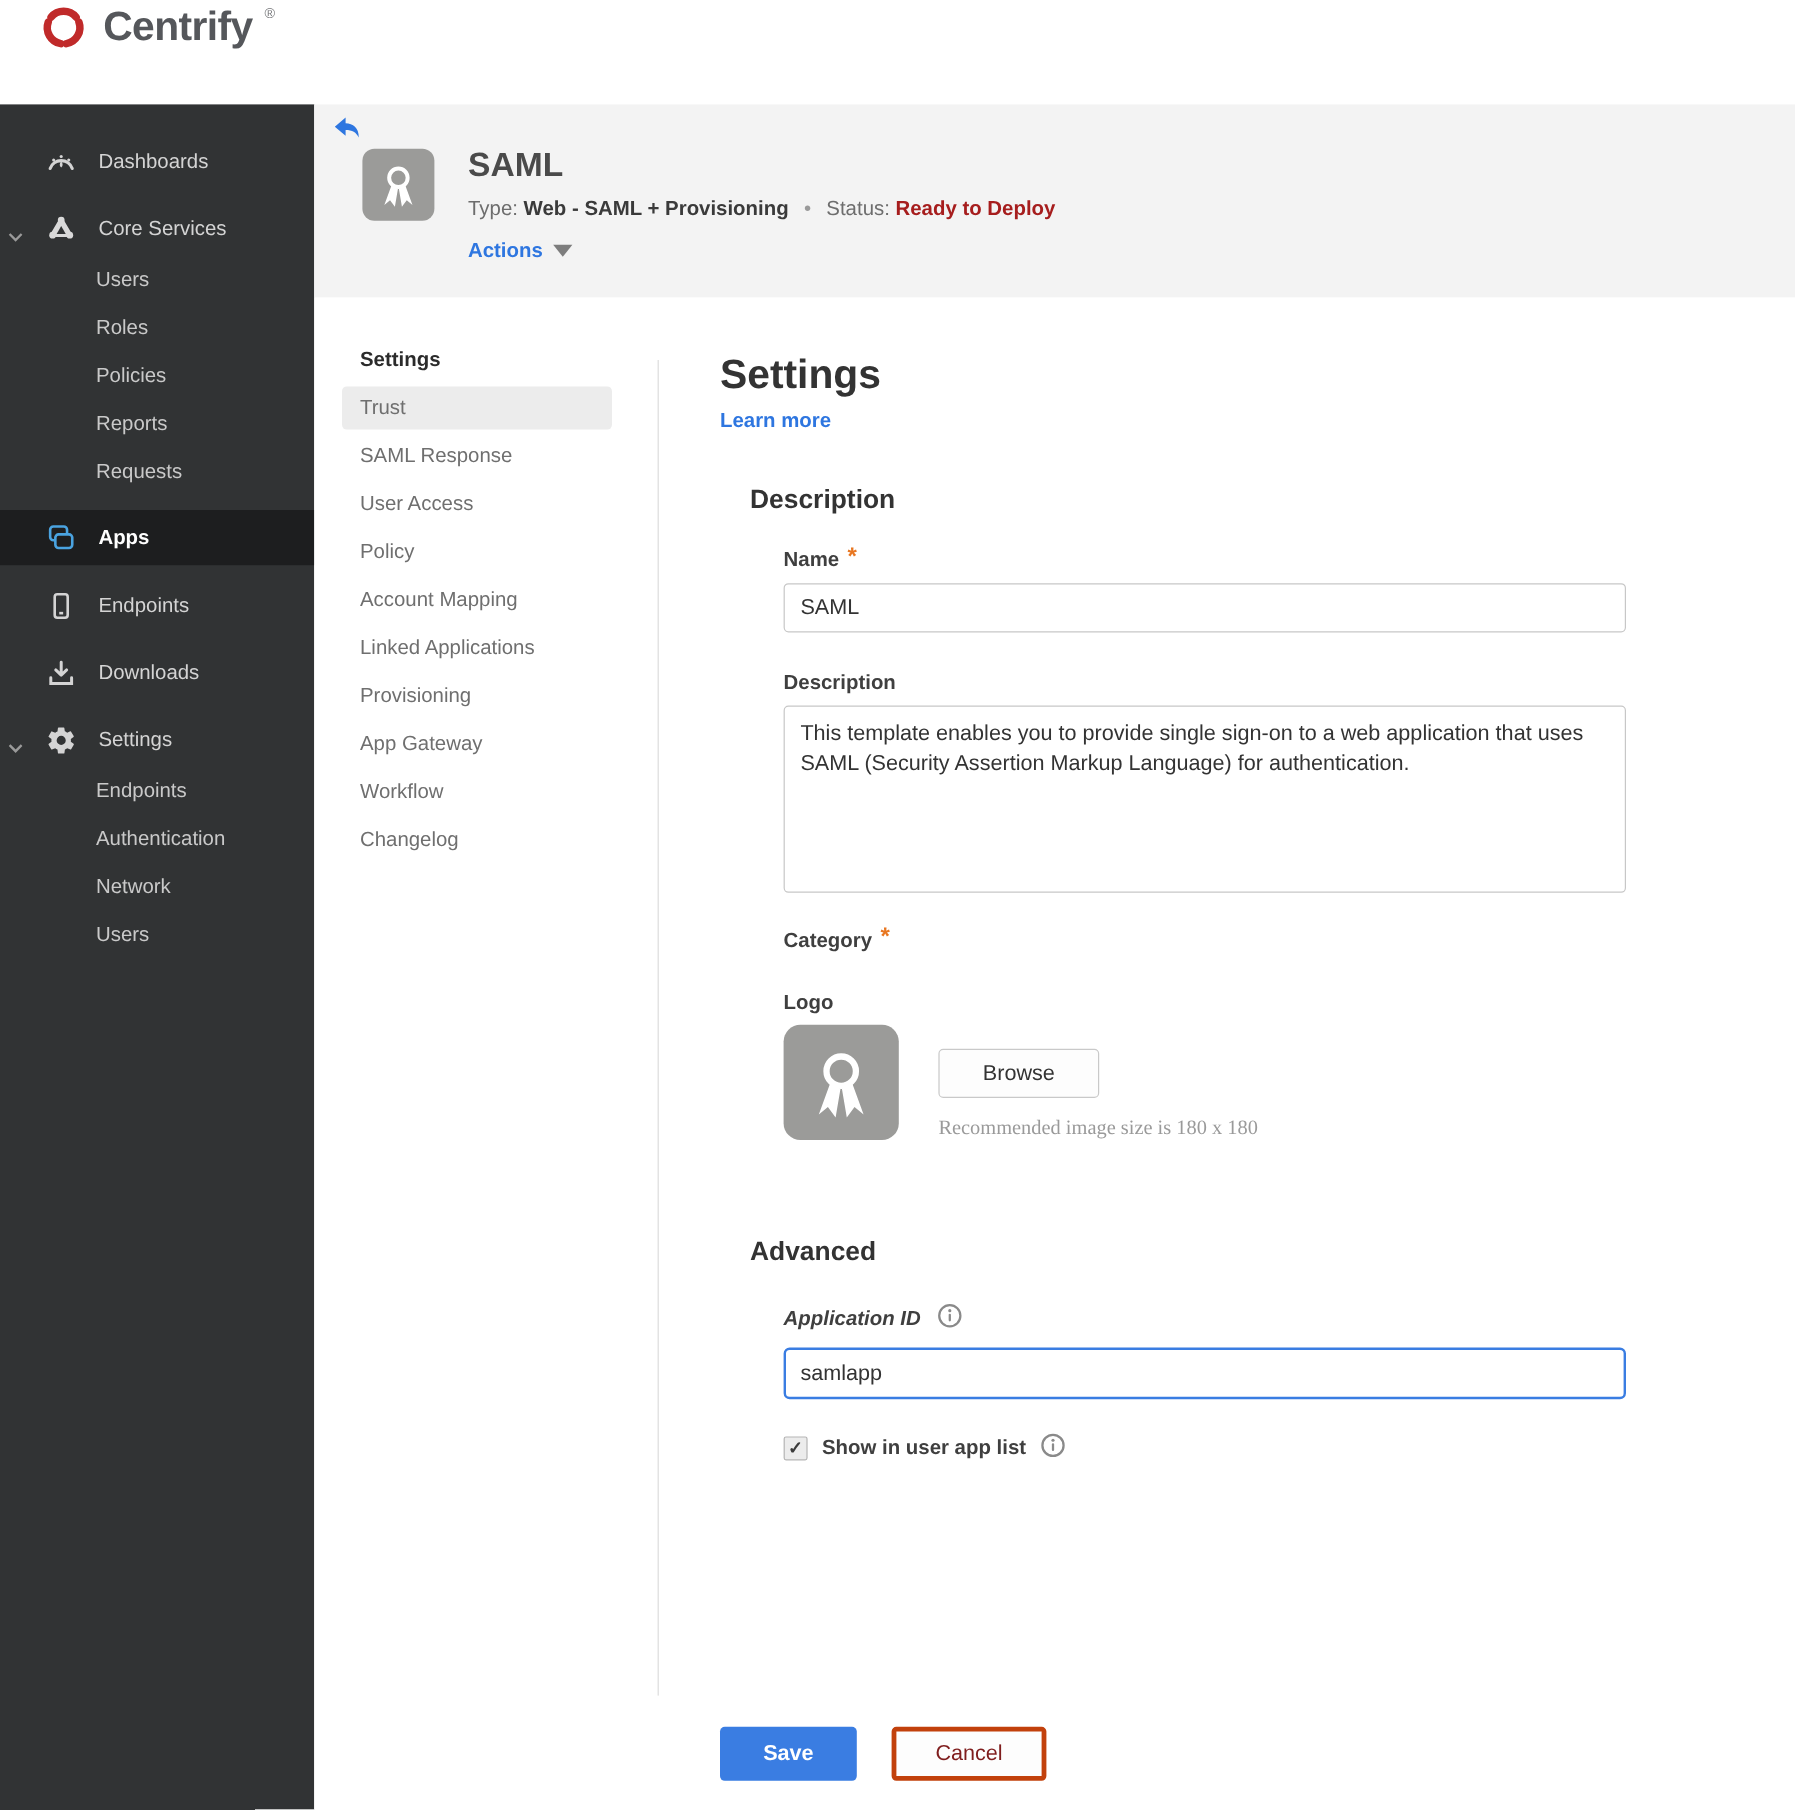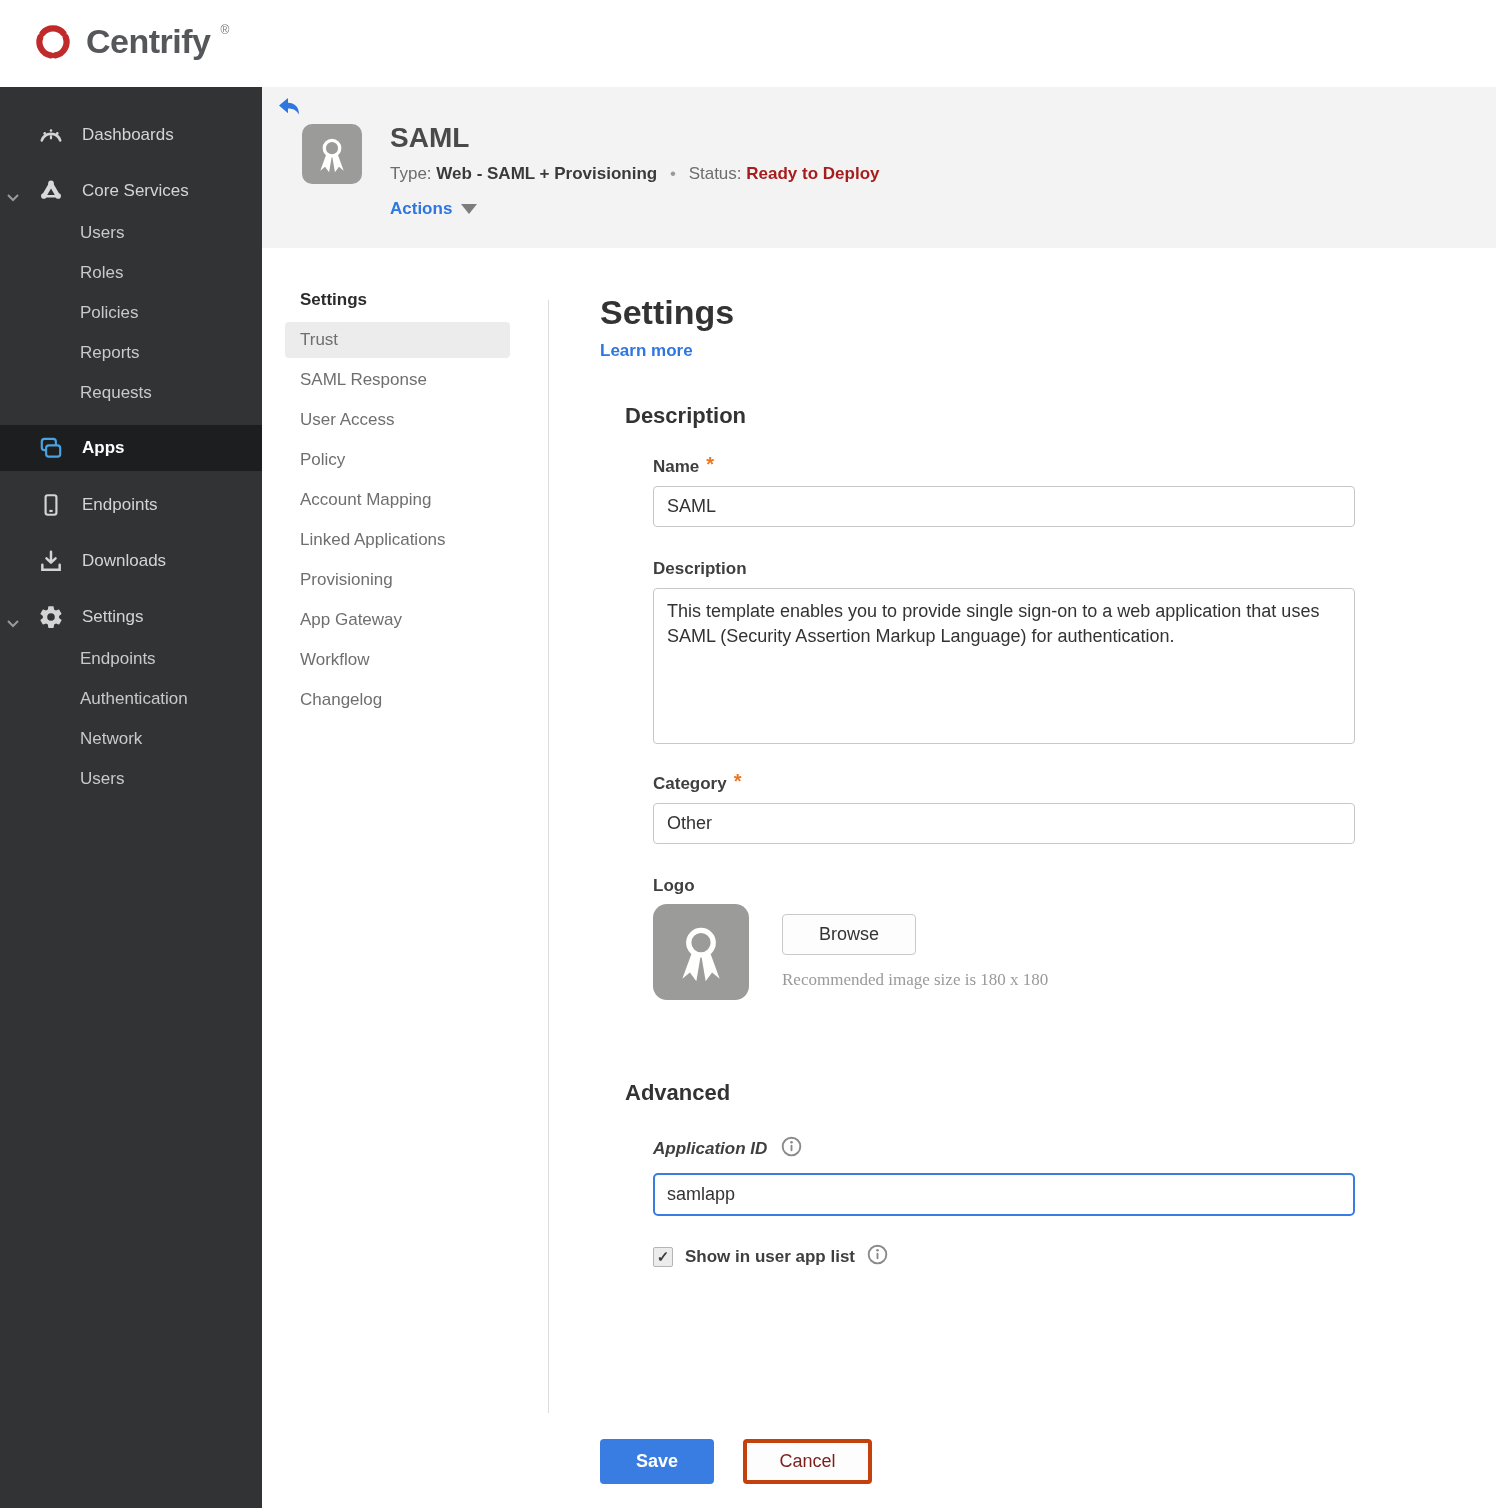--- a/index.html
+++ b/index.html
@@ -1,20 +1,20 @@
 <!DOCTYPE html>
 <html><head>
 <meta charset="utf-8">
 <style>
   * { margin:0; padding:0; box-sizing:border-box; }
   html,body { width:1496px; height:1508px; background:#fff; font-family:"Liberation Sans", sans-serif; overflow:hidden; }
   .root { position:relative; width:1496px; height:1508px; }
 
   
-  .topbar { position:absolute; left:0; top:0; width:1496px; height:87px; background:#fff; display:flex; align-items:center; padding-left:30px; }
+  .topbar { position:absolute; left:0; top:0; width:1496px; height:87px; background:#fff; display:flex; align-items:flex-start; padding-left:30px; }
   .brand { display:flex; align-items:flex-start; gap:10px; }
   .brand-name { font-size:34px; font-weight:600; color:#55575b; letter-spacing:-0.5px; line-height:44px; }
   .brand-reg { font-size:12px; color:#77787b; margin-top:4px; }
 
   
   .sidebar { position:absolute; left:0; top:87px; width:262px; height:1421px; background:#313334; color:#d4d4d4; font-size:17px; padding-top:26px; }
   .side-row { position:relative; height:44px; display:flex; align-items:center; cursor:pointer; }
   .side-row .chev { position:absolute; left:7px; top:18px; }
   .side-row .s-icon { width:30px; margin-left:36px; display:flex; justify-content:center; }
   .side-row .s-label { margin-left:16px; color:#d4d4d4; }
@@ -52,21 +52,21 @@
   
   .main-col { position:absolute; left:338px; top:0; width:756px; }
   .h1 { margin-top:45px; font-size:34px; font-weight:bold; color:#333; }
   .learn-more { margin-top:9px; font-size:17px; font-weight:bold; color:#2e76e0; cursor:pointer; display:inline-block; }
   .section-h { margin-top:42px; margin-left:25px; font-size:22px; font-weight:bold; color:#333; }
   .fields { margin-left:53px; }
   .f-label { margin-top:28px; font-size:17px; font-weight:bold; color:#3f3f3f; display:flex; align-items:center; }
   .req { color:#e87722; font-weight:bold; font-size:20px; margin-left:7px; margin-top:-6px; }
   .t-input { margin-top:9px; width:702px; height:41px; border:1px solid #c7c7c7; border-radius:4px; font-size:18px; color:#333; padding:0 13px; font-family:"Liberation Sans", sans-serif; background:#fff; display:block; }
   .t-area { margin-top:9px; width:702px; height:156px; border:1px solid #c7c7c7; border-radius:4px; font-size:18px; color:#333; padding:10px 13px; line-height:1.38; font-family:"Liberation Sans", sans-serif; resize:none; display:block; }
-  .logo-row { margin-top:8px; display:flex; align-items:center; }
+  .logo-row { margin-top:8px; display:flex; align-items:flex-end; }
   .logo-preview { width:96px; height:96px; background:#9b9b99; border-radius:14px; display:flex; align-items:center; justify-content:center; }
   .logo-right { margin-left:33px; }
   .browse-btn { width:134px; height:41px; background:#fdfdfd; border:1px solid #c9c9c9; border-radius:4px; font-size:18px; color:#333; font-family:"Liberation Sans", sans-serif; cursor:pointer; }
   .logo-hint { margin-top:15px; font-size:17px; color:#9a9a9a;font-family:Liberation Serif, serif; }
   .adv-h { margin-top:80px; }
   .label-info { display:flex; align-items:center; gap:14px;font-style:italic; }
   .appid-input { margin-top:11px; width:702px; height:43px; border:2px solid #3a7de2; border-radius:5px; font-size:18px; color:#333; padding:0 12px; font-family:"Liberation Sans", sans-serif; display:block; }
   .check-row { margin-top:28px; display:flex; align-items:center; gap:12px; }
   .checkbox { width:20px; height:20px; background:#ececec; border:1px solid #b5b5b5; border-radius:2px; display:flex; align-items:center; justify-content:center; font-size:15px; font-weight:bold; color:#3c3c3c; cursor:pointer; }
   .check-label { font-size:17px; font-weight:bold; color:#3f3f3f; }
@@ -279,21 +279,20 @@
 
           <div class="f-label" style="margin-top:32px;">
             <span>Description</span>
           </div>
           <textarea class="t-area" style="">This template enables you to provide single sign-on to a web application that uses SAML (Security Assertion Markup Language) for authentication.</textarea>
 
           <div class="f-label" style="margin-top:30px;">
             <span>Category</span>
             <span class="req">*</span>
           </div>
-          <input class="t-input" type="text" value="Other" style="">
 
           <div class="f-label" style="margin-top:32px;">
             <span>Logo</span>
           </div>
           <div class="logo-row">
             <div class="logo-preview">
               <svg width="70" height="70" viewBox="0 0 60 60">
                 <circle cx="30" cy="22" r="10.5" fill="none" stroke="#ffffff" stroke-width="4.5"></circle>
                 <polygon points="22,31 29.5,34.5 26,55 20.5,47.5 14,53" fill="#ffffff"></polygon>
                 <polygon points="38,31 30.5,34.5 34,55 39.5,47.5 46,53" fill="#ffffff"></polygon>

